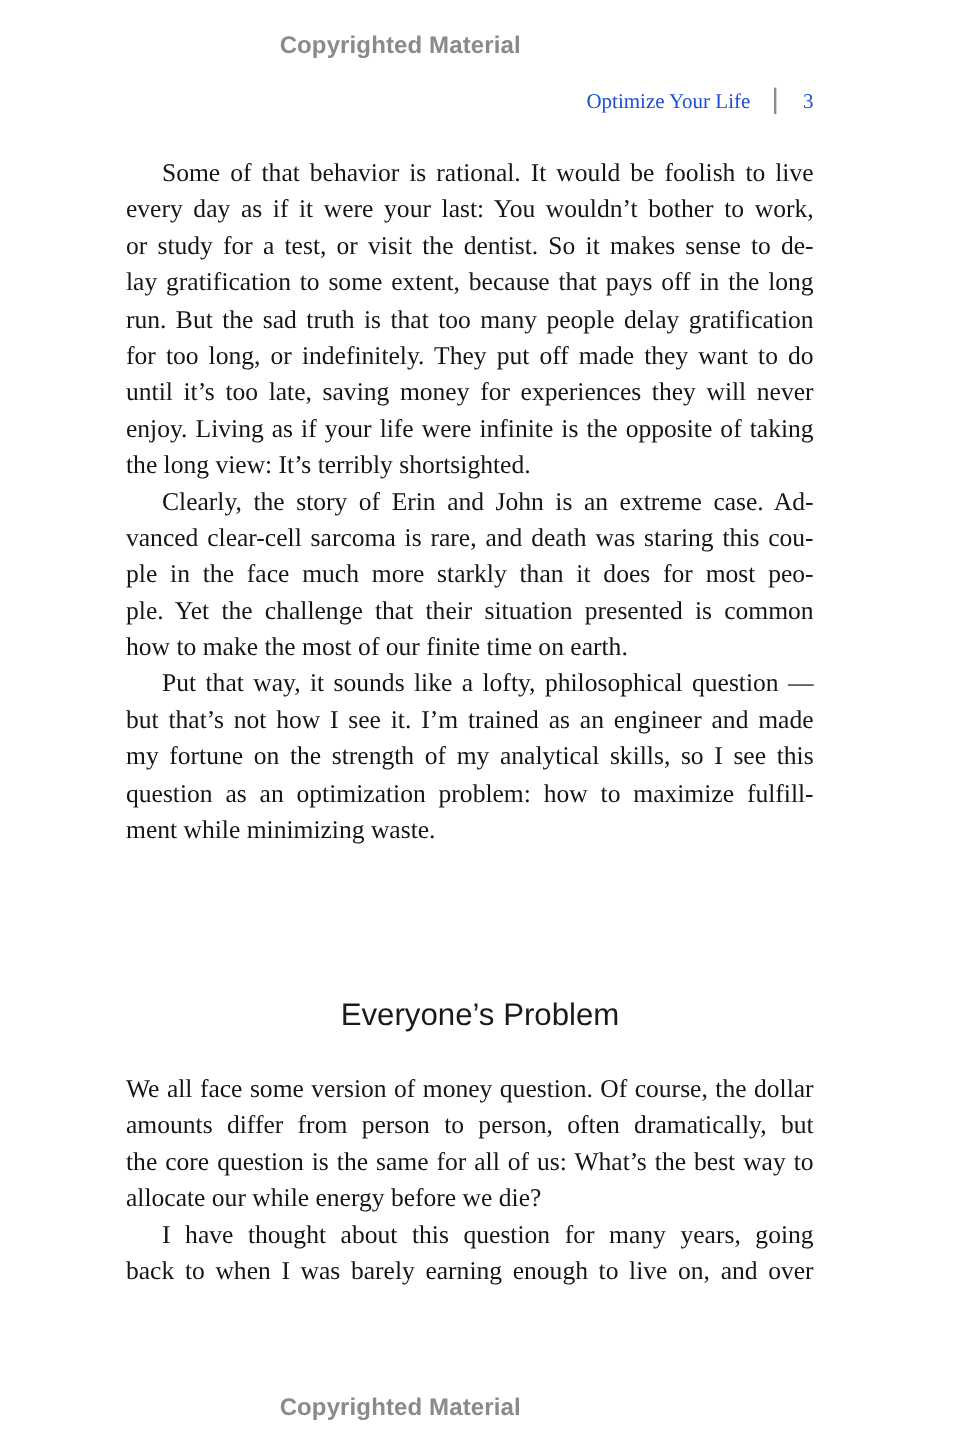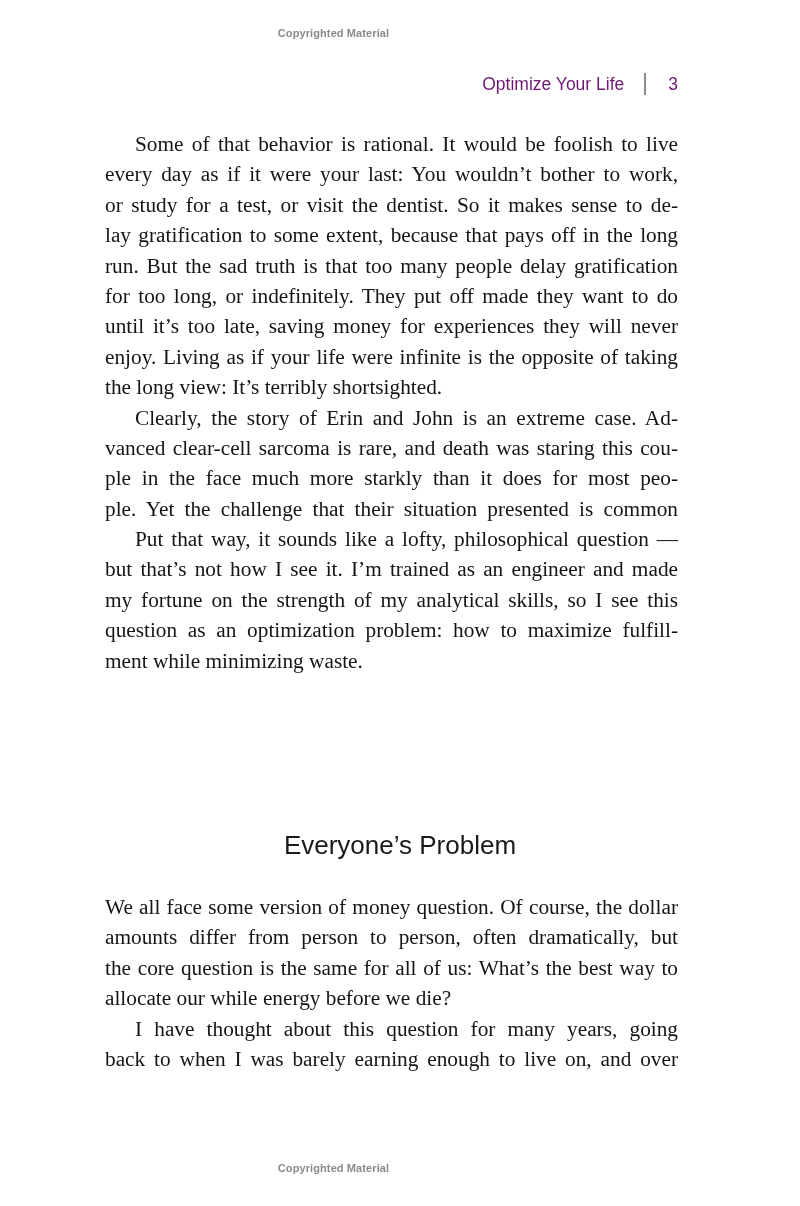--- a/index.html
+++ b/index.html
@@ -13,36 +13,36 @@
       position: relative;
       overflow: hidden;
     }
     .watermark {
       position: absolute;
       left: 0;
       width: 667px;
       text-align: center;
       font-family: "Liberation Sans", sans-serif;
       font-weight: bold;
-      font-size: 11px;
+      font-size: 20px;
       color: #8a8a8a;
       letter-spacing: 0.1px;
     }
     .watermark.top { top: 27px; }
     .watermark.bottom { top: 1162px; }
 
     .running-head {
       position: absolute;
       top: 73px;
       right: 122px;
       display: flex;
       align-items: center;
-      font-family: Liberation Sans, sans-serif;
+      font-family: Liberation Serif, serif;
       font-size: 17.5px;
-      color: #701a75;
+      color: #1d4ed8;
     }
     .running-head .divider {
       display: inline-block;
       width: 2px;
       height: 22px;
       background: #8c8c8c;
       margin: 0 22px 0 20px;
     }
 
     .body-text {
@@ -100,20 +100,21 @@
     <div class="line">for too long, or indefinitely. They put off made they want to do</div>
     <div class="line">until it’s too late, saving money for experiences they will never</div>
     <div class="line">enjoy. Living as if your life were infinite is the opposite of taking</div>
     <div class="line last">the long view: It’s terribly shortsighted.</div>
   </div>
   <div>
     <div class="line indent">Clearly, the story of Erin and John is an extreme case. Ad-</div>
     <div class="line">vanced clear-cell sarcoma is rare, and death was staring this cou-</div>
     <div class="line">ple in the face much more starkly than it does for most peo-</div>
     <div class="line">ple. Yet the challenge that their situation presented is common</div>
+    <div class="line last">how to make the most of our finite time on earth.</div>
   </div>
   <div>
     <div class="line indent">Put that way, it sounds like a lofty, philosophical question —</div>
     <div class="line">but that’s not how I see it. I’m trained as an engineer and made</div>
     <div class="line">my fortune on the strength of my analytical skills, so I see this</div>
     <div class="line">question as an optimization problem: how to maximize fulfill-</div>
     <div class="line last">ment while minimizing waste.</div>
   </div>
 </div>
 

